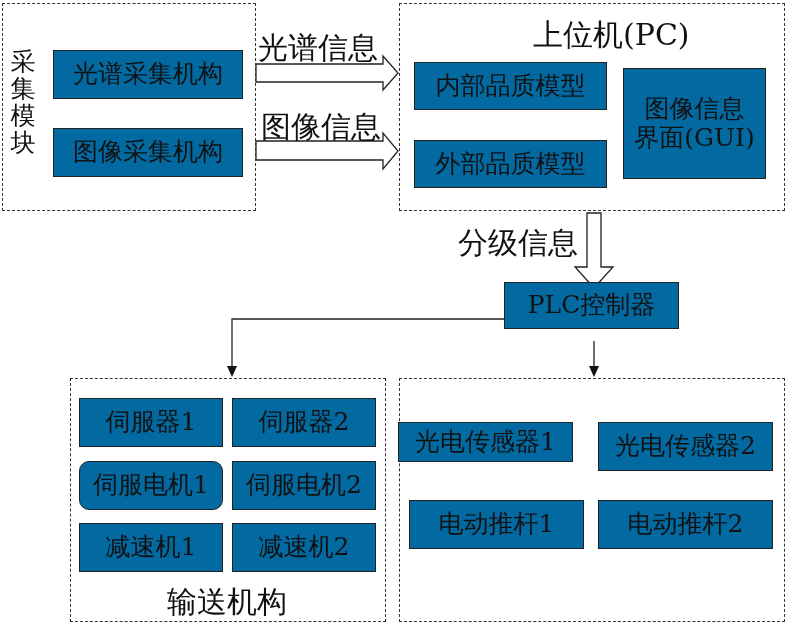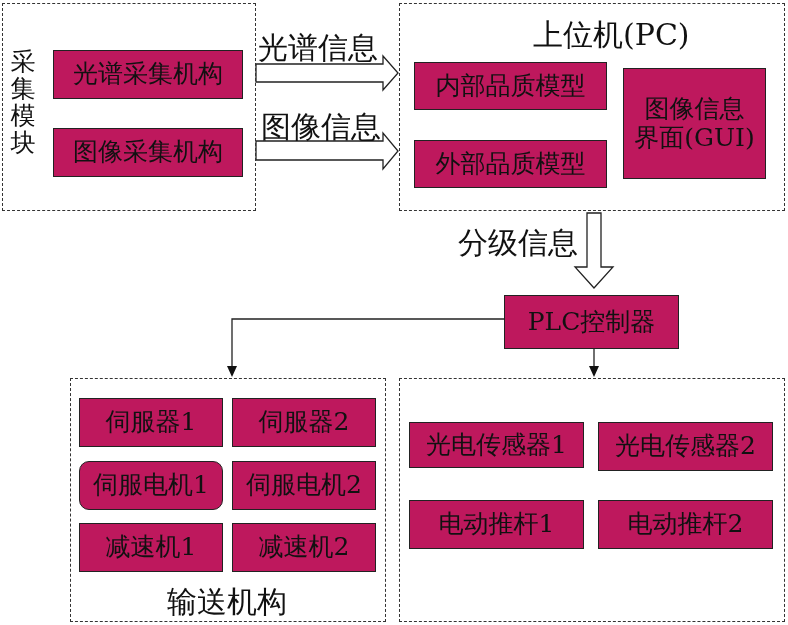--- a/index.html
+++ b/index.html
@@ -1,19 +1,19 @@
 <!DOCTYPE html>
 <html><head>
 <meta charset="utf-8">
 <style>
   html, body { margin: 0; padding: 0; background: #ffffff; }
   body { width: 788px; height: 625px; position: relative; overflow: hidden;
          font-family: "DejaVu Serif", "Liberation Serif", serif; color: #111; }
   .group { position: absolute; border: 1.4px dashed #333; box-sizing: border-box; }
-  .box { position: absolute; border: 1.4px solid #222; box-sizing: border-box; background: #be185d;
+  .box { position: absolute; border: 1.4px solid #222; box-sizing: border-box; background: #0369a1;
          display: flex; align-items: center; justify-content: center; font-size: 25px;
          white-space: nowrap; line-height: 1.15; }
   .label { position: absolute; font-size: 30px; white-space: nowrap; line-height: 1; }
   .vlabel { position: absolute; font-size: 25px; line-height: 1.08; width: 30px; text-align: center; }
   svg.conn { position: absolute; left: 0; top: 0; width: 788px; height: 625px; pointer-events: none; }
   .center-text { text-align: center; }
 </style>
 </head>
 <body>
 
@@ -48,29 +48,29 @@
 
 <div class="group" style="left:399px; top:3px; width:386px; height:208px;"></div>
 <div class="label" style="left:520px; top:20px;margin-left:13px;">上位机(PC)</div>
 <div class="box" style="left:414px; top:62px; width:193px; height:48px;">内部品质模型</div>
 <div class="box" style="left:414px; top:140px; width:193px; height:48px;">外部品质模型</div>
 <div class="box center-text" style="left:623px; top:68px; width:143px; height:111px; flex-direction:column;">
   <div>图像信息</div>
   <div>界面(GUI)</div>
 </div>
 
-<div class="box" style="left:504px; top:295px; width:175px; height:54px;">PLC控制器</div>
+<div class="box" style="left:504px; top:282px; width:175px; height:47px;">PLC控制器</div>
 
 <div class="group" style="left:70px; top:378px; width:316px; height:244px;"></div>
 <div class="box" style="left:79px; top:398px; width:144px; height:49px;">伺服器1</div>
 <div class="box" style="left:232px; top:398px; width:144px; height:49px;text-align:right;">伺服器2</div>
 <div class="box" style="left:79px; top:461px; width:144px; height:49px;border-radius:10px;">伺服电机1</div>
 <div class="box" style="left:232px; top:461px; width:144px; height:49px;text-align:center;">伺服电机2</div>
 <div class="box" style="left:79px; top:523px; width:144px; height:49px;">减速机1</div>
 <div class="box" style="left:232px; top:523px; width:144px; height:49px;">减速机2</div>
 <div class="label" style="left:167px; top:587px;">输送机构</div>
 
 <div class="group" style="left:399px; top:378px; width:386px; height:244px;"></div>
-<div class="box" style="left:409px; top:422px; width:175px; height:46px;">光电传感器1</div>
+<div class="box" style="left:398px; top:422px; width:175px; height:40px;">光电传感器1</div>
 <div class="box" style="left:598px; top:422px; width:175px; height:49px;">光电传感器2</div>
 <div class="box" style="left:409px; top:500px; width:175px; height:49px;">电动推杆1</div>
 <div class="box" style="left:598px; top:500px; width:175px; height:49px;">电动推杆2</div>
 <div class="label" style="left:530px; top:587px;margin-top:44px;">分级机构</div>
 
 </body></html>

